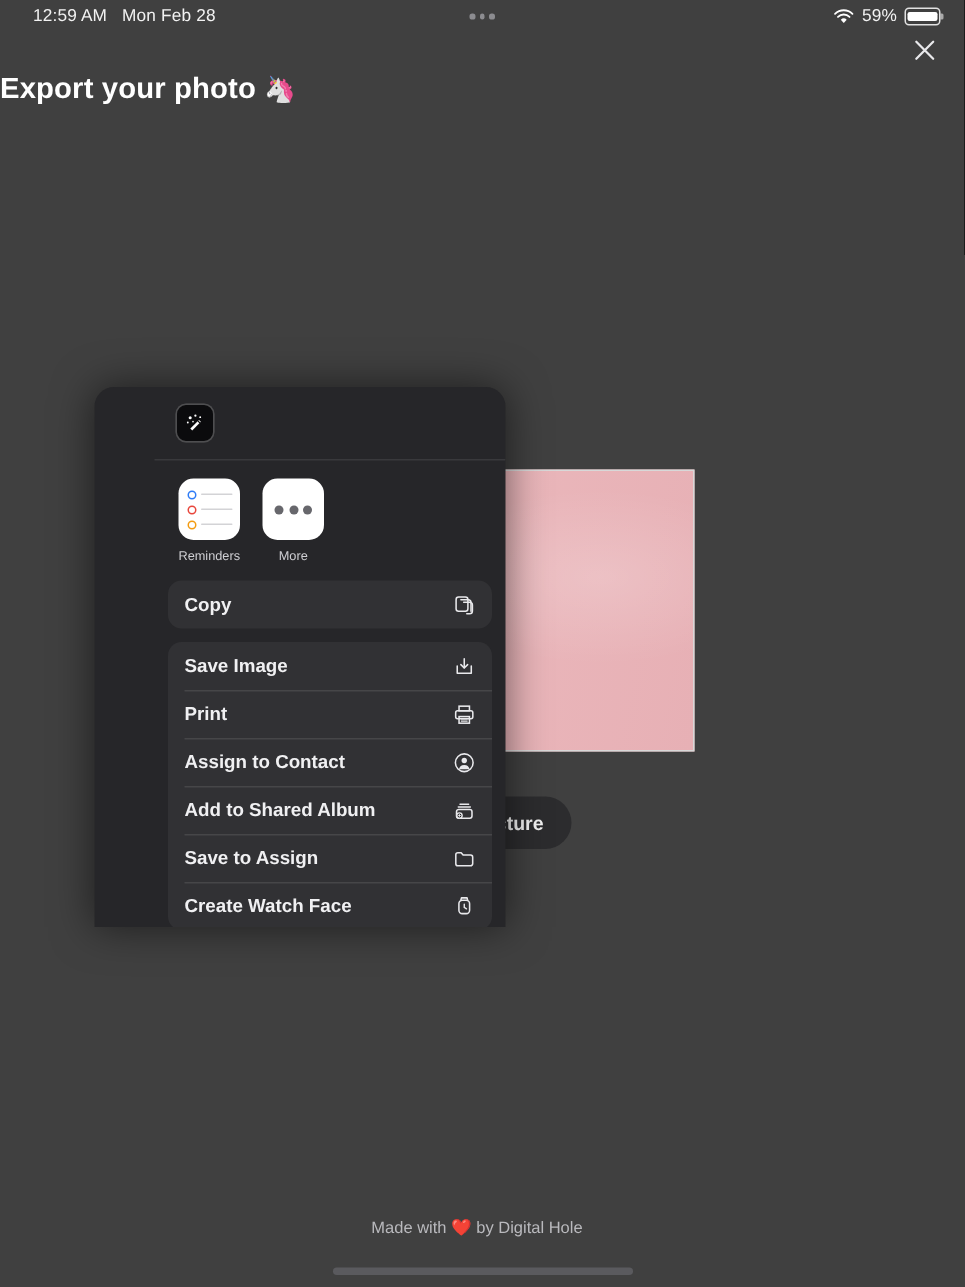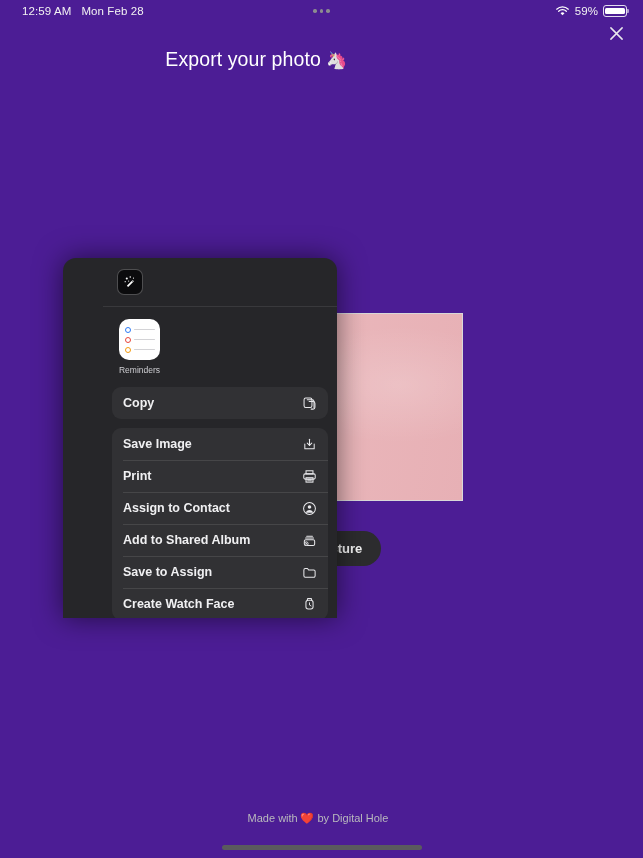--- a/index.html
+++ b/index.html
@@ -8,21 +8,21 @@
     background: #000;
   }
   body {
     font-family: "Liberation Sans", sans-serif;
     -webkit-font-smoothing: antialiased;
   }
   #screen {
     position: relative;
     width: 643px;
     height: 858px;
-    background: #4c1d95;
+    background: #404040;
     overflow: hidden;
   }
 
   
   .statusbar {
     position: absolute;
     top: 0; left: 0;
     width: 643px;
     height: 22px;
     display: flex;
@@ -98,24 +98,24 @@
     align-items: center;
     justify-content: center;
     cursor: pointer;
   }
   .close-btn svg { width: 15px; height: 15px; display: block; }
 
   
   .page-title {
     position: absolute;
     top: 48px; left: 0; width: 513px;
-    text-align: center;
+    text-align: left;
     color: #fff;
     font-size: 19.5px;
-    font-weight: normal;
+    font-weight: bold;
     letter-spacing: 0.1px;
   }
   .page-title .emoji { font-size: 17px; }
 
   
   .photo-wrap {
     position: absolute;
     left: 180px;
     top: 313px;
     width: 283px;
@@ -492,20 +492,30 @@
               </div>
             <div class="rem-row" style="color:#f39c12">
                 <span class="rem-dot"></span>
                 <span class="rem-line"></span>
               </div>
           </div>
         </div>
         <div class="target-label">Reminders</div>
       </div>
 
+      <div class="target">
+        <div class="target-ico">
+          <span class="more-dots">
+              <i></i>
+              <i></i>
+              <i></i>
+            </span>
+        </div>
+        <div class="target-label">More</div>
+      </div>
 
     </div>
 
     <div class="groups">
 
       <div class="group">
         <div class="row">
           <span class="row-label">Copy</span>
           <svg viewBox="0 0 16 16">
             <rect x="2.2" y="2.2" width="8.4" height="10" rx="1.8" stroke="#e9e9ec" stroke-width="1.1" fill="none"></rect>

